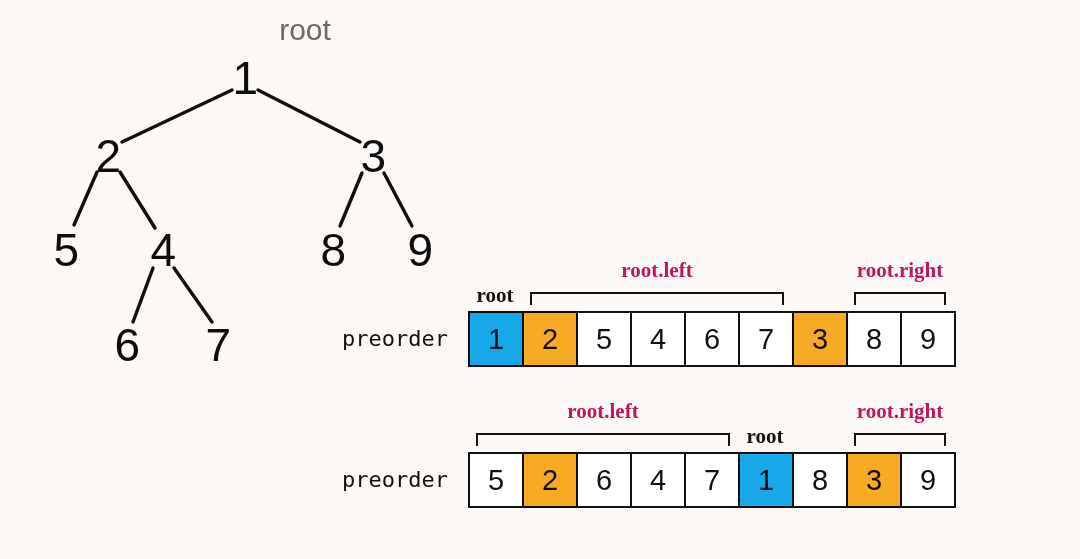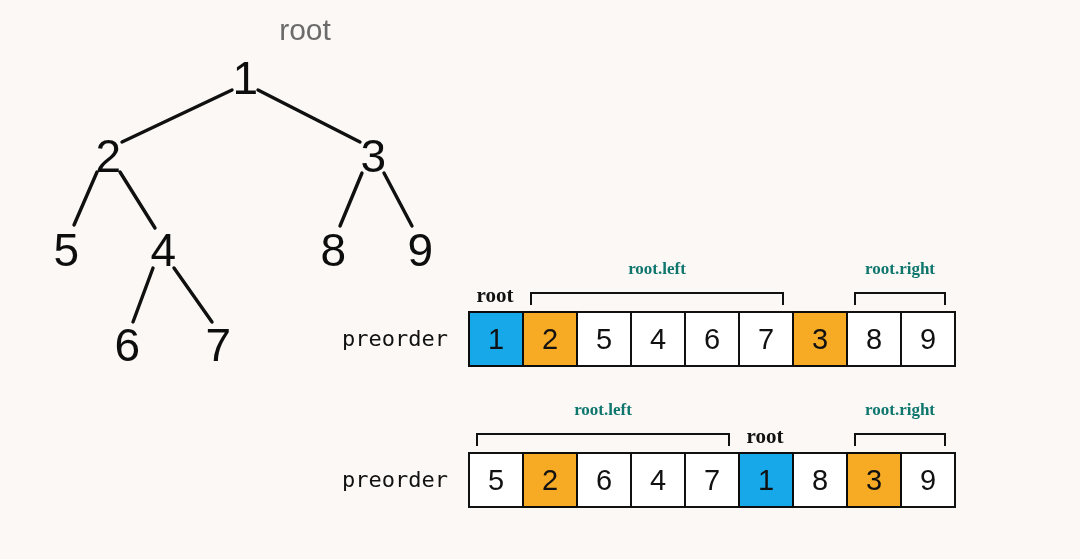--- a/index.html
+++ b/index.html
@@ -93,22 +93,22 @@
     height: 13px;
     box-sizing: border-box;
     border-left: 2.5px solid #111;
     border-right: 2.5px solid #111;
     border-top: 2.5px solid #111;
   }
   .span-caption {
     position: absolute;
     font-family: "Liberation Serif", serif;
     font-weight: 700;
-    font-size: 17px;
-    color: #0f766e;
+    font-size: 21px;
+    color: #be185d;
     line-height: 1;
     white-space: nowrap;
     transform: translateX(-50%);
   }
   .root-tick {
     position: absolute;
     font-family: "Liberation Serif", serif;
     font-weight: 700;
     font-size: 21px;
     color: #111;

